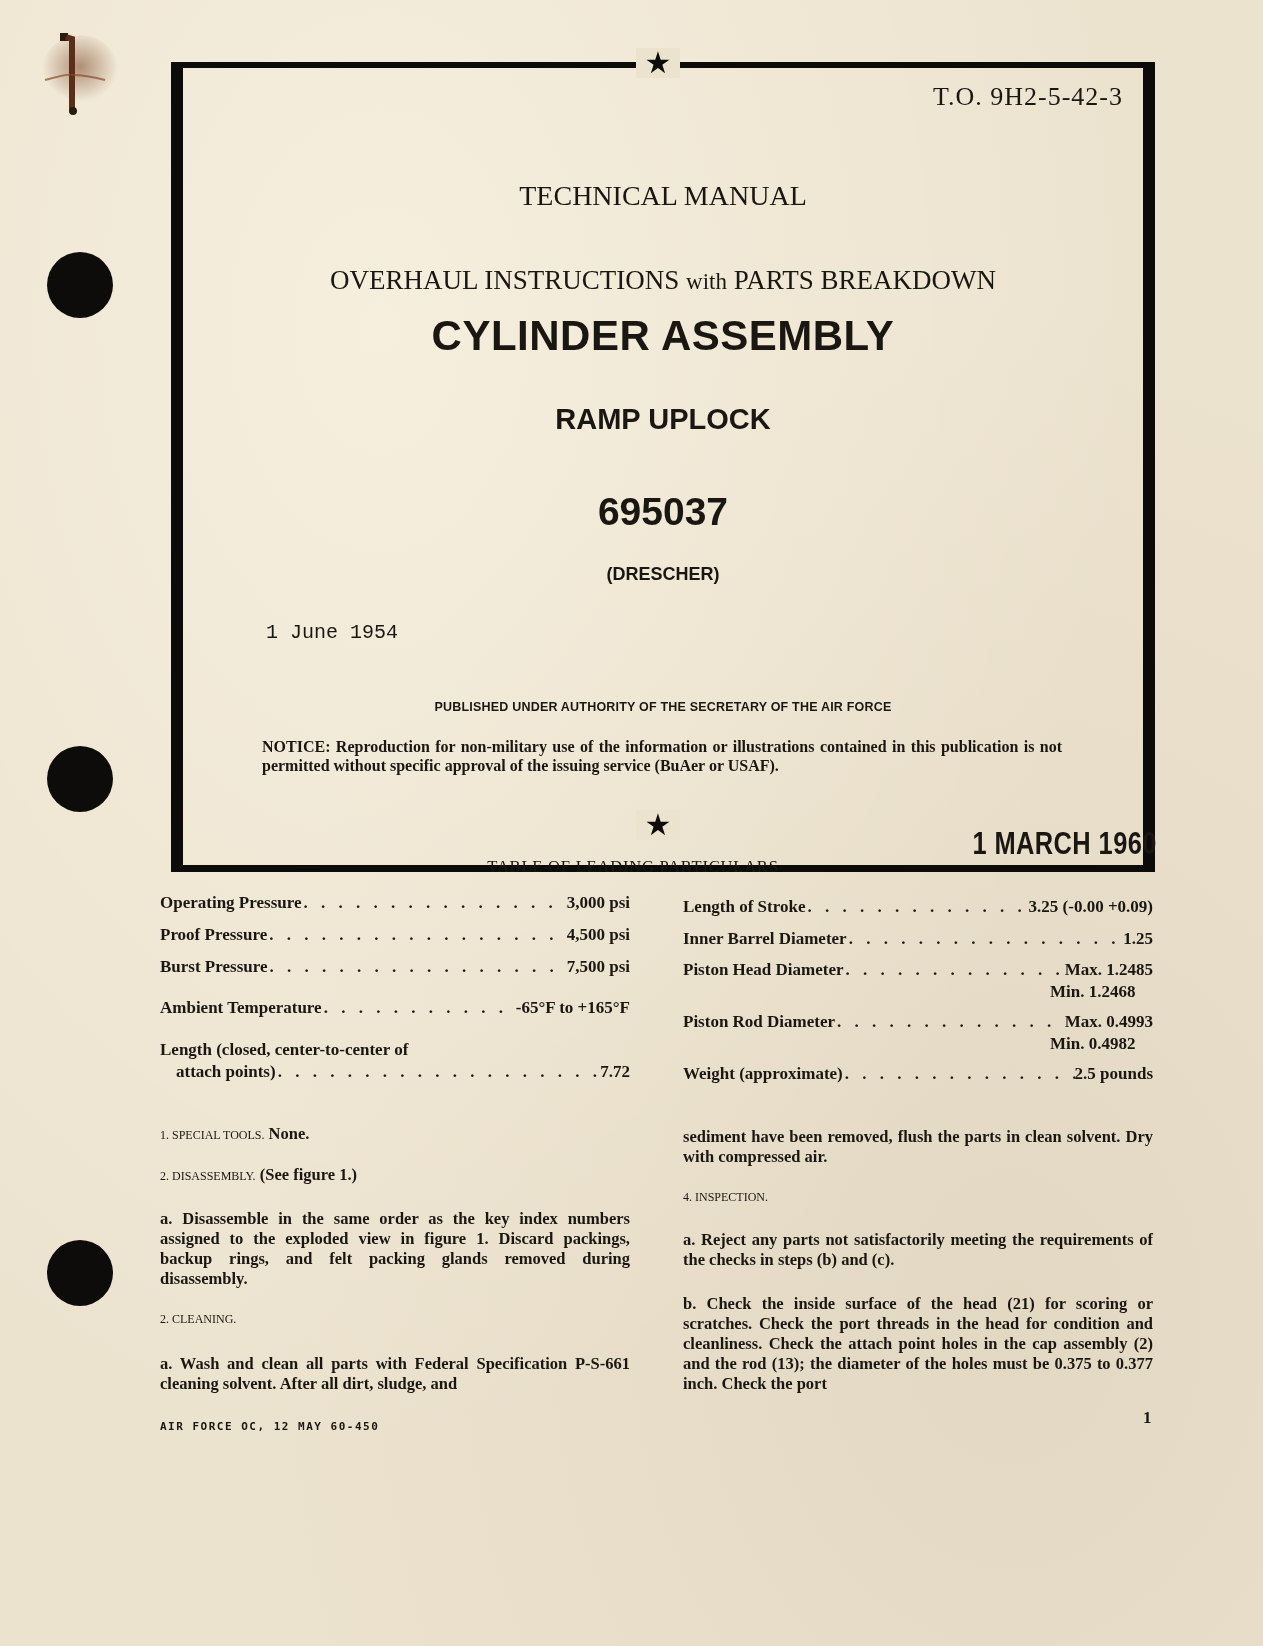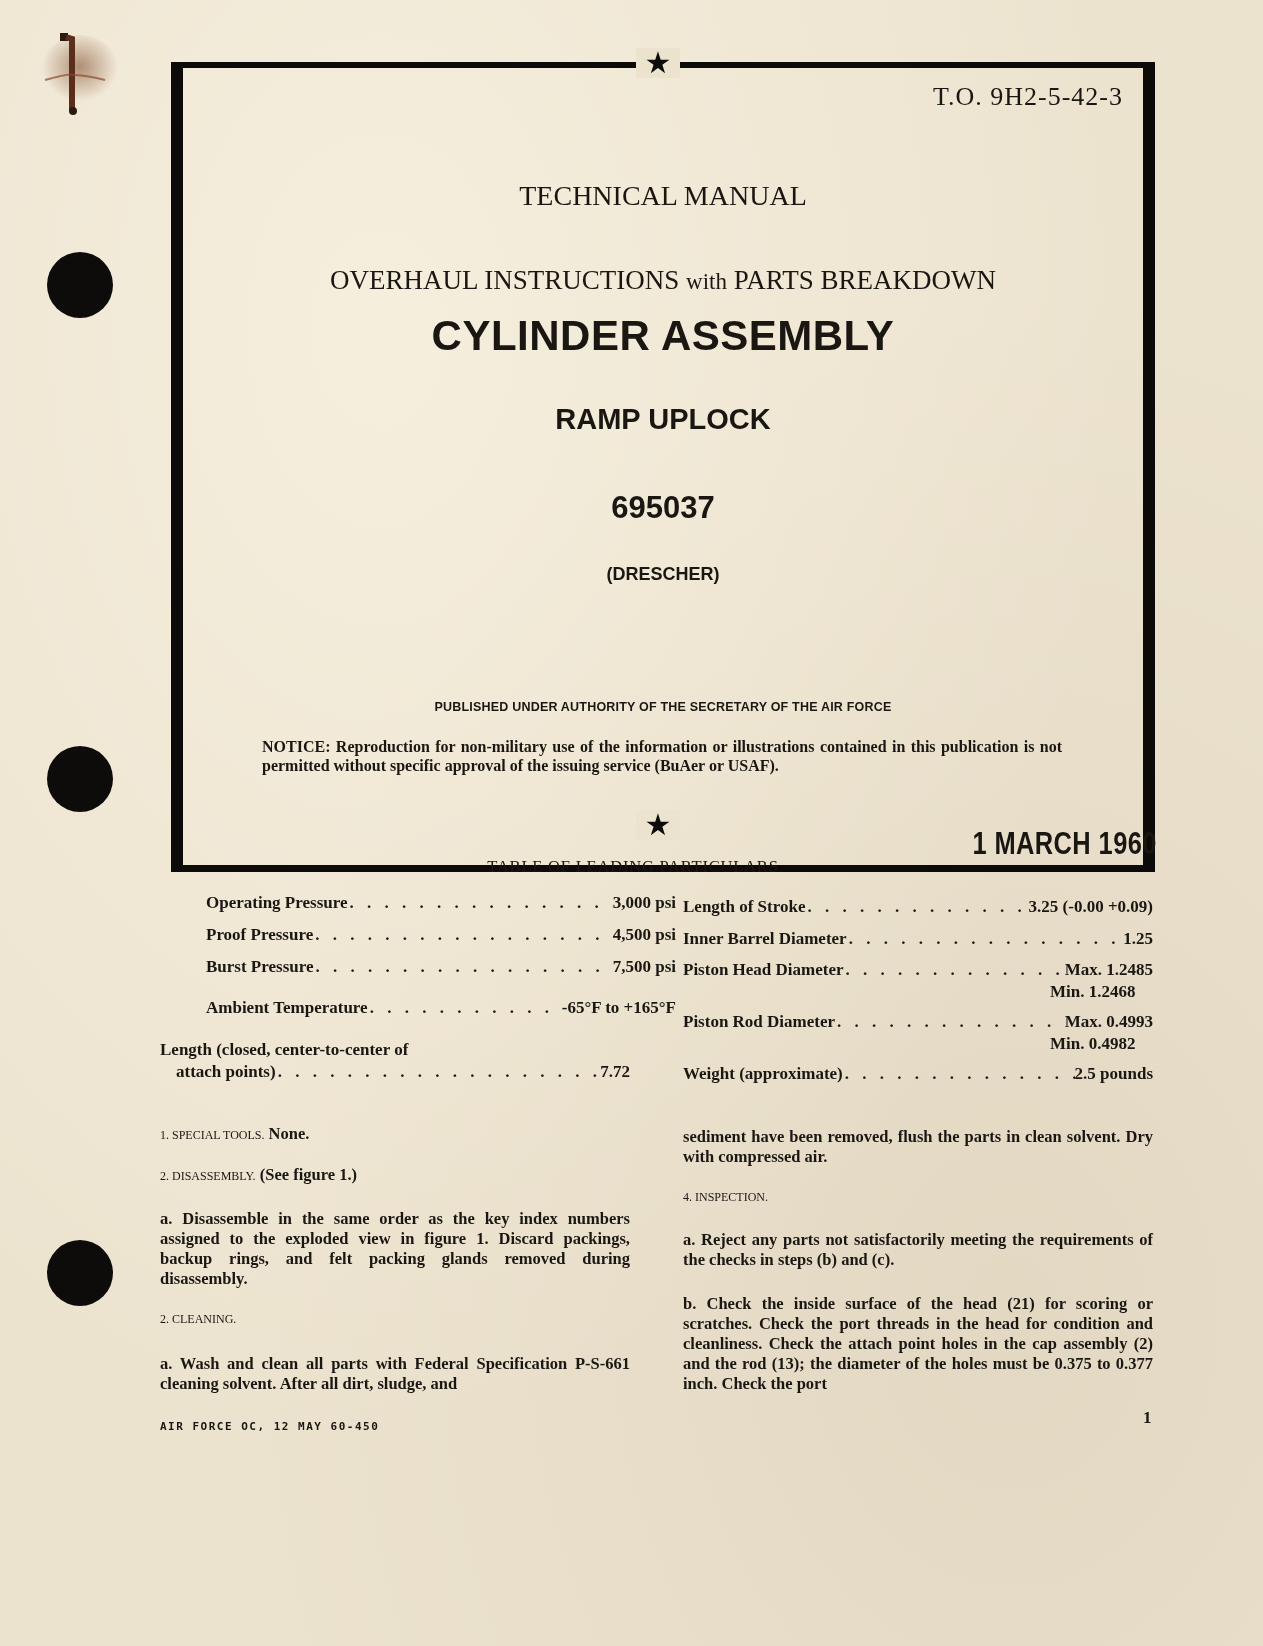--- a/index.html
+++ b/index.html
@@ -32,38 +32,38 @@
     font-family: "DejaVu Sans", sans-serif;
   }
 
   .to-number { right: 140px; top: 82px; font-size: 26px; font-weight: normal; letter-spacing: 1px; font-family: "Liberation Serif", serif; }
   .center { left: 171px; width: 984px; text-align: center; }
   .tm { top: 180px; font-size: 28px; font-family: "Liberation Serif", serif; }
   .overhaul { top: 265px; font-size: 27px; }
   .overhaul .with { font-size: 23px; }
   .cyl { top: 312px; font-size: 42px; font-weight: bold; font-family: "Liberation Sans", "DejaVu Sans", sans-serif; letter-spacing: 0.5px; }
   .ramp { top: 403px; font-size: 29px; font-weight: bold; font-family: "Liberation Sans", "DejaVu Sans", sans-serif; }
-  .partno { top: 490px; font-size: 31px; font-weight: bold; font-family: "Liberation Sans", "DejaVu Sans", sans-serif; }
+  .partno { top: 490px; font-size: 39px; font-weight: bold; font-family: "Liberation Sans", "DejaVu Sans", sans-serif; }
   .mfr { top: 564px; font-size: 18px; font-weight: bold; font-family: "Liberation Sans", "DejaVu Sans", sans-serif; }
 
   .replaces { left: 266px; top: 620px; width: 820px; font-family: "Liberation Mono", "DejaVu Sans Mono", monospace; font-size: 20px; line-height: 25px; }
   .authority { top: 700px; font-size: 12.5px; font-weight: bold; font-family: "Liberation Sans", "DejaVu Sans", sans-serif; letter-spacing: 0.2px; }
   .notice { left: 262px; top: 737px; width: 800px; font-size: 16px; font-weight: bold; line-height: 19px; text-align: justify; }
 
   .date { right: 106px; top: 826px; font-size: 31px; font-weight: bold; font-family: "Liberation Sans", "DejaVu Sans", sans-serif; transform: scaleX(0.82); transform-origin: right top; letter-spacing: 0.5px; }
   .tlp-title { left: 171px; width: 984px; top: 857px; text-align: center; font-size: 16.5px; letter-spacing: 0.8px; }
   .tlp-title span { position: relative; left: -30px; }
 
   
   .lp { font-size: 17px; font-weight: bold; }
   .lp-row { position: absolute; display: flex; align-items: baseline; }
   .lp-row .label { white-space: nowrap; }
   .lp-row .dots { flex: 1; overflow: hidden; white-space: nowrap; letter-spacing: 4.5px; padding: 0 2px; }
   .lp-row .val { white-space: nowrap; }
-  .left-col { left: 160px; width: 470px; margin-left: 46px; }
+  .left-col { left: 160px; width: 470px; }
   .right-col { left: 683px; width: 470px; }
   .sub-val { position: absolute; font-size: 17px; font-weight: bold; }
 
   
   .body { font-size: 16.5px; font-weight: bold; line-height: 20px; text-align: justify; }
   .body p { margin: 0; }
   .heading { font-size: 12px; font-weight: normal; }
 
   .footer-code { left: 160px; top: 1420px; font-size: 11px; font-family: "DejaVu Sans Mono", monospace; font-weight: bold; letter-spacing: 1.5px; }
   .page-no { left: 1143px; top: 1408px; font-size: 17px; font-weight: bold; }
@@ -99,20 +99,21 @@
   <span>OVERHAUL INSTRUCTIONS</span>
   <span class="with">with</span>
   <span>PARTS BREAKDOWN</span>
 </div>
 <div class="abs center cyl">CYLINDER ASSEMBLY</div>
 <div class="abs center ramp">RAMP UPLOCK</div>
 <div class="abs center partno">695037</div>
 <div class="abs center mfr">(DRESCHER)</div>
 
 <div class="abs replaces">
+  <div>1 June 1954</div>
 </div>
 
 <div class="abs center authority">PUBLISHED UNDER AUTHORITY OF THE SECRETARY OF THE AIR FORCE</div>
 <div class="abs notice">NOTICE: Reproduction for non-military use of the information or illustrations contained in this publication is not permitted without specific approval of the issuing service (BuAer or USAF).</div>
 
 <div class="abs date">1 MARCH 1960</div>
 <div class="abs tlp-title"><span>TABLE OF LEADING PARTICULARS</span></div>
 
 <div class="lp">
   <div class="lp-row left-col" style="top:893px;">

